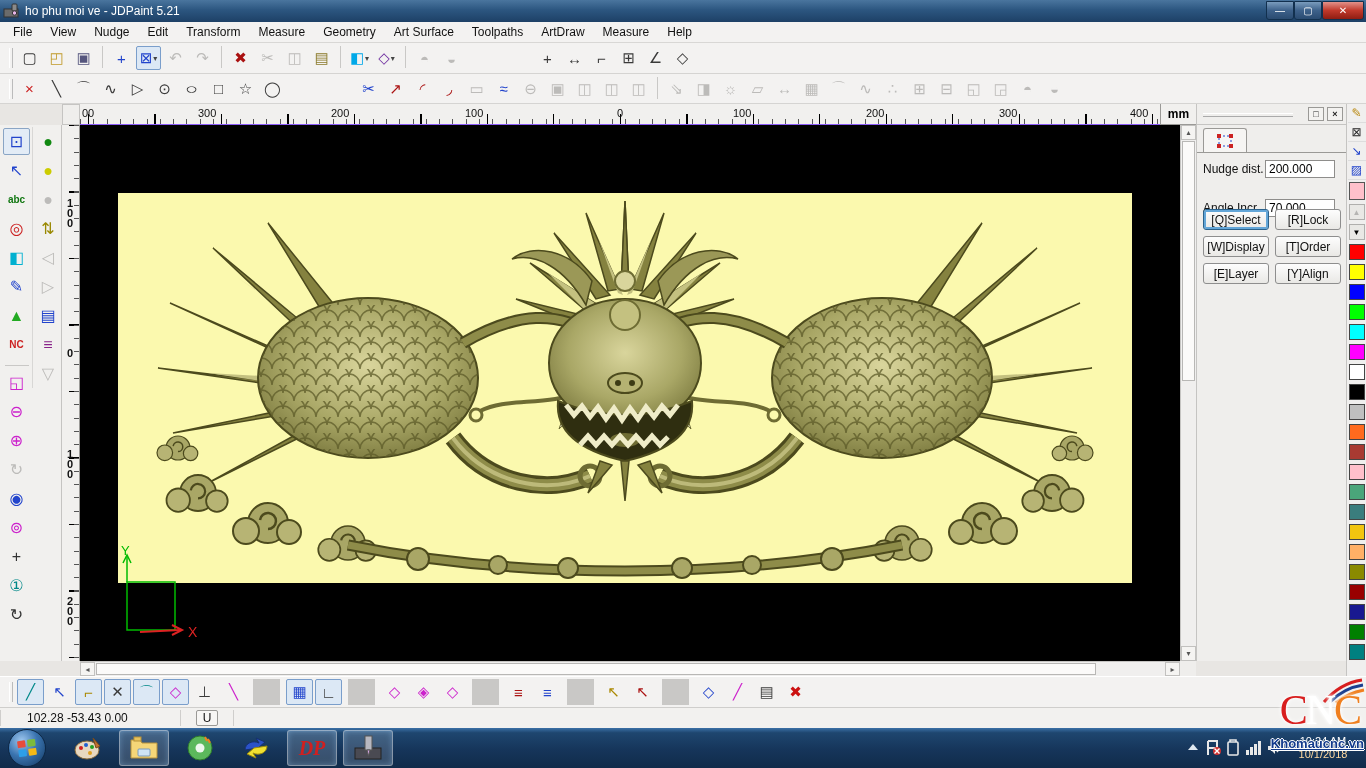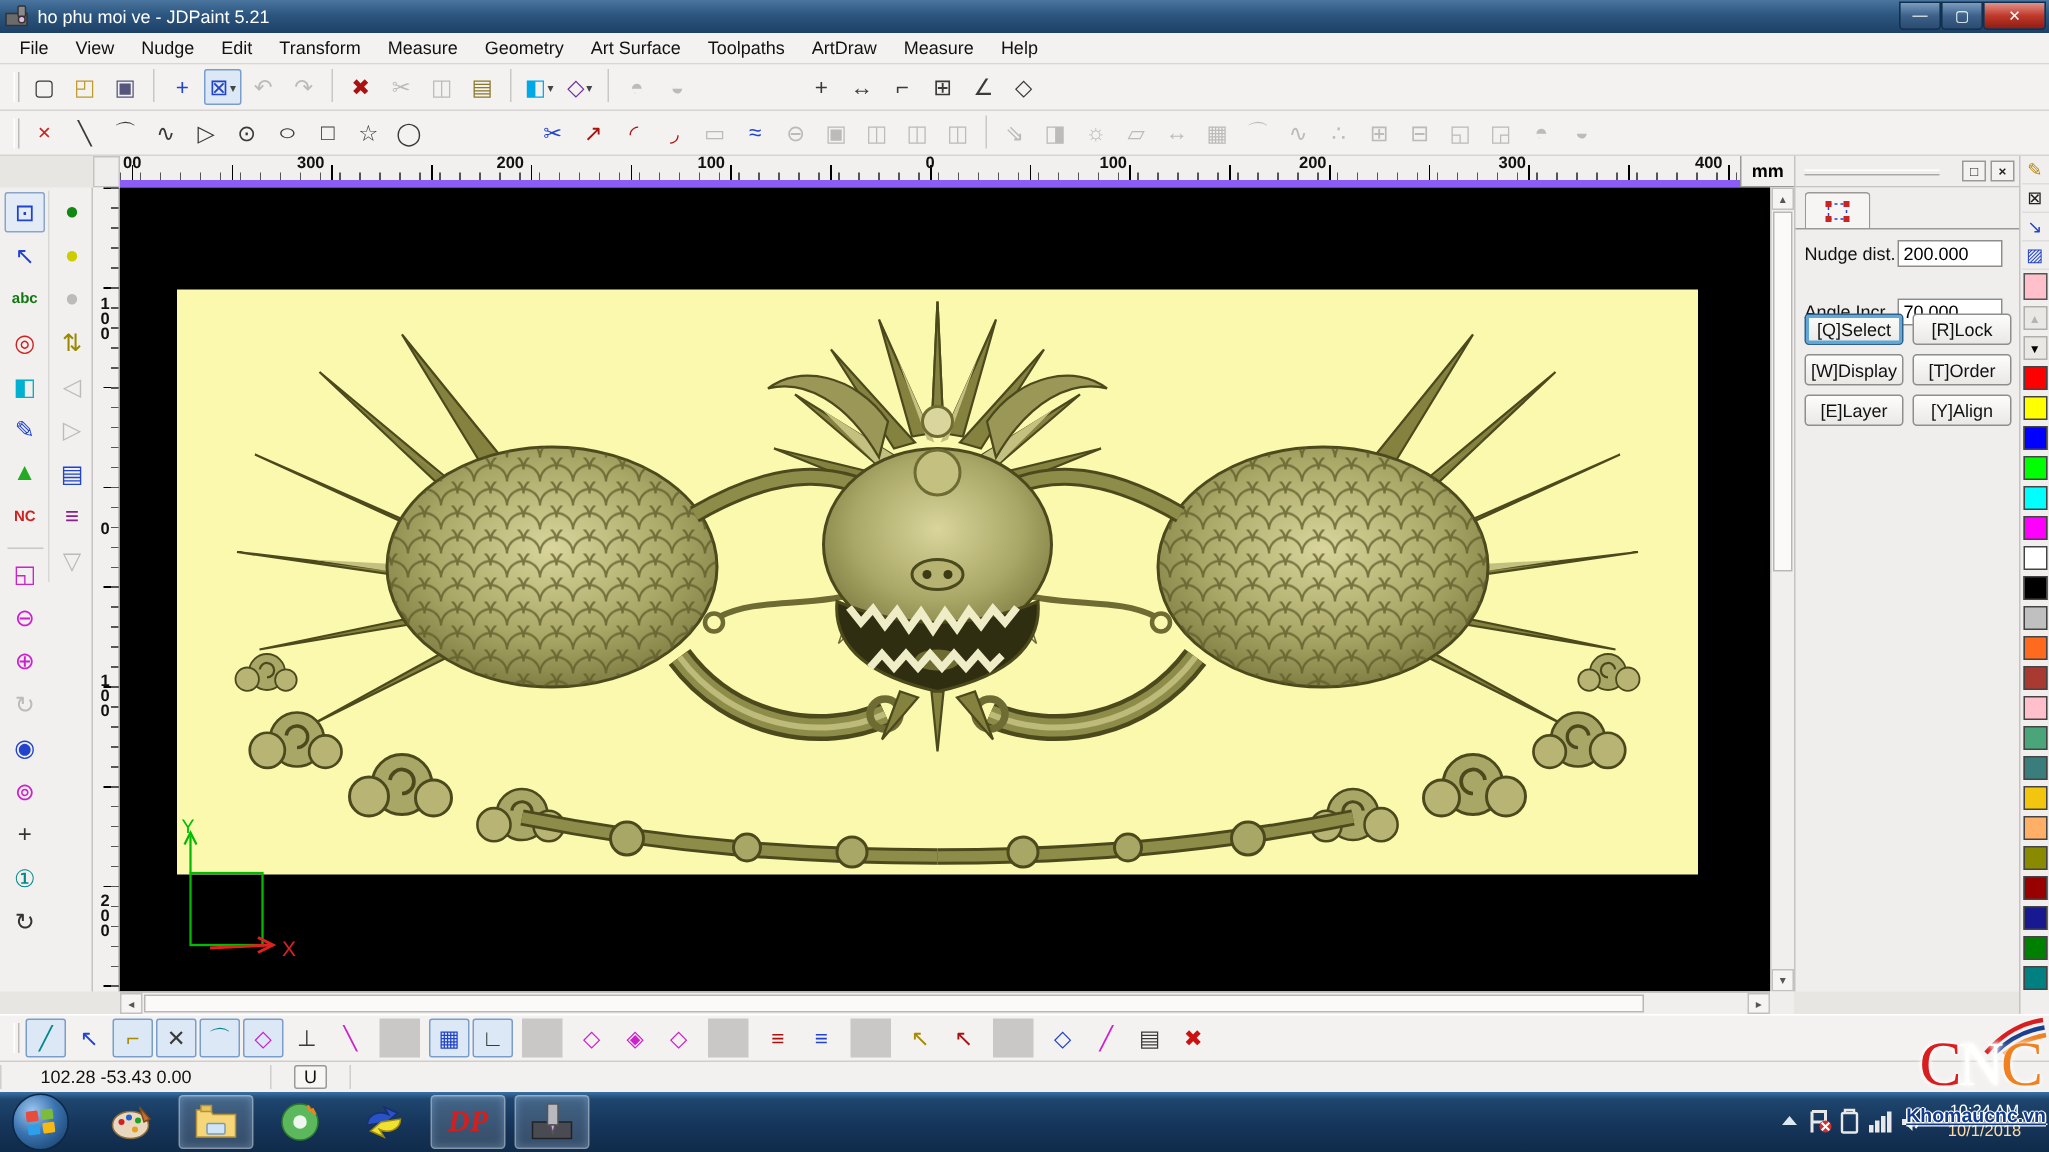--- a/index.html
+++ b/index.html
@@ -36,21 +36,21 @@
   .tb.pressed { border:1px solid #7a9ecb; background:#dce8f5; border-radius:2px; }
   .tb.disabled { color:#bcbbb9; }
   .tb.sep { width:1px; height:22px; background:#c9c8c6; margin:0 5px; border:none; }
   .tb.gap { margin-left:70px; }
   .tb.dd::after { content:"▾"; font-size:8px; color:#444; margin-left:1px; }
 
   
   .ruler-corner { left:62px; top:104px; width:18px; height:21px; background:#efeeec;
     border:1px solid #c5c4c2; }
   .hruler { left:80px; top:104px; width:1080px; height:21px; background:#f1f0ee;
-    border-bottom:5px solid #8b5cf6; font-size:11px; font-weight:bold; color:#111; }
+    border-bottom:1px solid #8b5cf6; font-size:11px; font-weight:normal; color:#111; }
   .hruler::after { content:""; position:absolute; left:0; right:0; bottom:0; height:5px;
     background:repeating-linear-gradient(to right,#555 0 1px,transparent 1px 13.3px); }
   .hruler::before { content:""; position:absolute; left:8px; right:0; bottom:0; height:10px;
     background:repeating-linear-gradient(to right,#000 0 1px,transparent 1px 66.5px); }
   .hlabel { position:absolute; bottom:5px; }
   .runit { left:1160px; top:104px; width:36px; height:21px; background:#f1f0ee;
     border-bottom:1px solid #9a9996; border-left:1px solid #9a9996; font-size:12px;
     font-weight:bold; display:flex; align-items:center; justify-content:center; }
   .vruler { left:62px; top:125px; width:18px; height:536px; background:#f1f0ee;
     border-right:1px solid #9a9996; font-size:11px; font-weight:bold; color:#111; }

